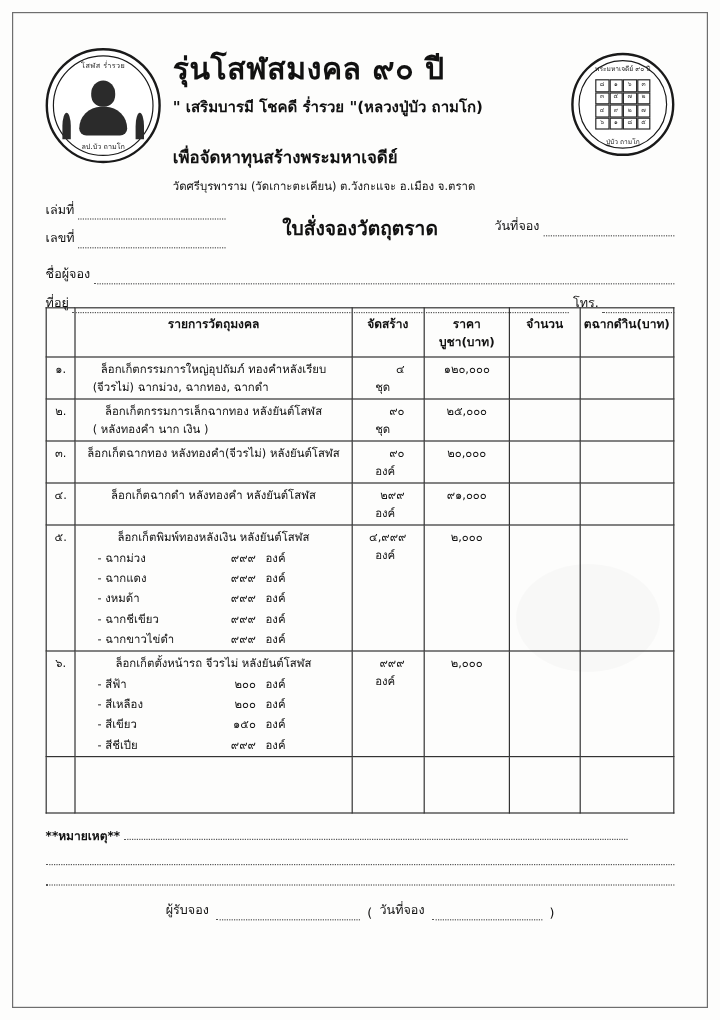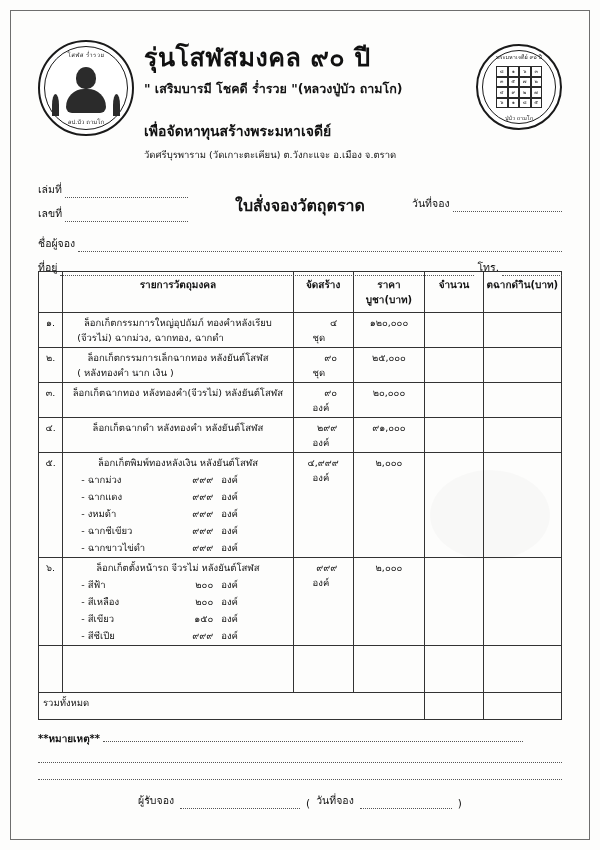--- a/index.html
+++ b/index.html
@@ -198,21 +198,21 @@
     color: #111;
   }
   .title-sub3 {
     font-size: 9.5px;
     margin-top: 5px;
     color: #111;
   }
 
   
   .meta {
-    margin-top: 19px;
+    margin-top: 4px;
     position: relative;
     height: 86px;
     font-size: 10.5px;
   }
   .dots {
     border-bottom: 1px dotted #555;
     flex: 1 1 auto;
     height: 11px;
   }
   .meta-row {
@@ -552,25 +552,20 @@
 
         <tr>
           <td class="col-no" style="height:42px;"></td>
           <td class="col-desc"></td>
           <td class="col-made"></td>
           <td class="col-price"></td>
           <td class="col-qty"></td>
           <td class="col-amount"></td>
         </tr>
 
-        <tr>
-          <td class="total-row" colspan="4">รวมทั้งหมด</td>
-          <td class="col-qty" style="height:22px;"></td>
-          <td class="col-amount"></td>
-        </tr>
       </tbody>
     </table>
 
     <div class="notes">
       <span class="notes-label">**หมายเหตุ**</span>
       <span class="dots" style="display:inline-block;width:420px;"></span>
       <div class="note-line"></div>
       <div class="note-line"></div>
     </div>
 

